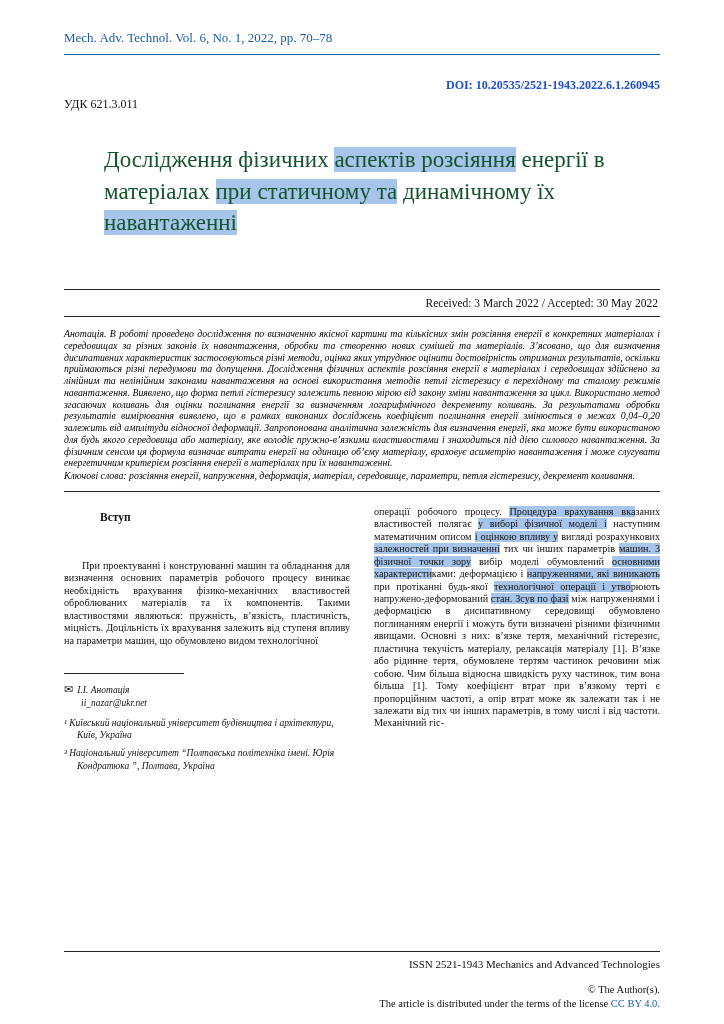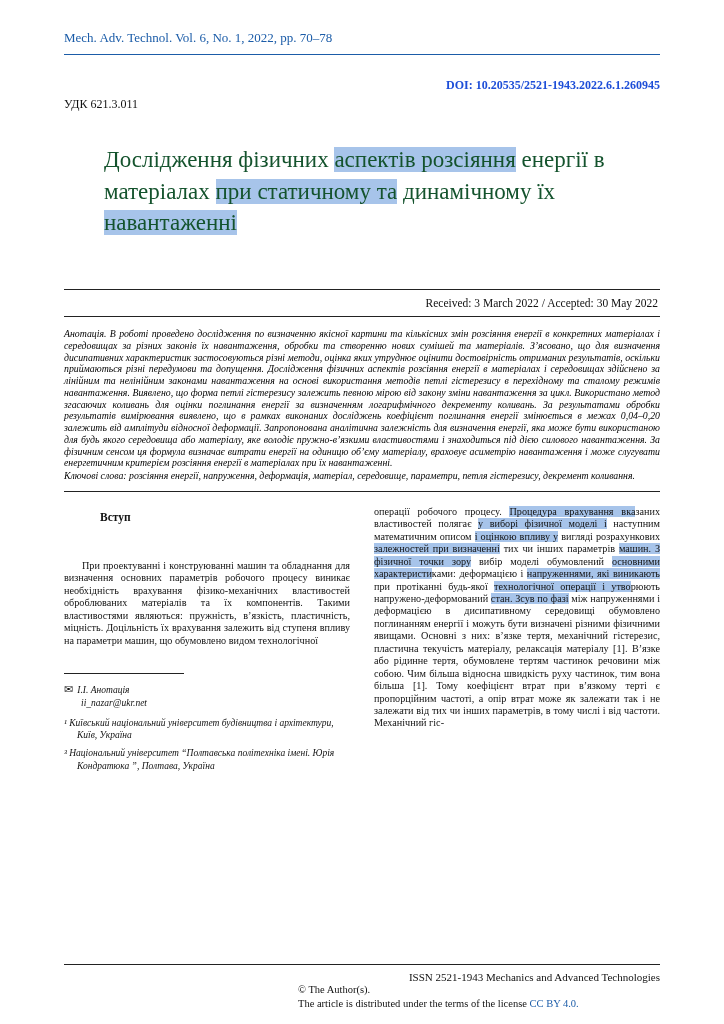--- a/index.html
+++ b/index.html
@@ -53,21 +53,21 @@
   .footnotes { margin-top: 26px; font-size: 9.5px; font-style: italic; text-align: left; line-height: 1.3; }
   .fn-rule { width: 42%; border-top: 1px solid #222; margin-bottom: 8px; }
   .env { font-style: normal; font-size: 11px; margin-right: 4px; }
   .fn-email { margin: 1px 0 7px 17px; }
   .fn-email a { color: #111; text-decoration: none; }
   .affil { padding-left: 13px; text-indent: -13px; margin-bottom: 6px; }
 
   .footer { position: absolute; left: 64px; right: 64px; bottom: 12px; }
   .footer-rule { border-top: 1px solid #222; }
   .issn { margin-top: 6px; text-align: right; font-size: 11px; }
-  .copyright-block { margin-left: auto; width: 362px; font-size: 10.5px; line-height: 1.4; text-align: left; }
+  .copyright-block { margin-top: 13px; margin-left: auto; width: 362px; font-size: 10.5px; line-height: 1.4; text-align: right; }
   .link { color: #1b5ca8; text-decoration: none; }
 </style>
 </head>
 <body>
 
 <div class="page">
 
   <div class="journal-header">Mech. Adv. Technol. Vol. 6, No. 1, 2022, pp. 70–78</div>
 
   <div class="doi-row">

